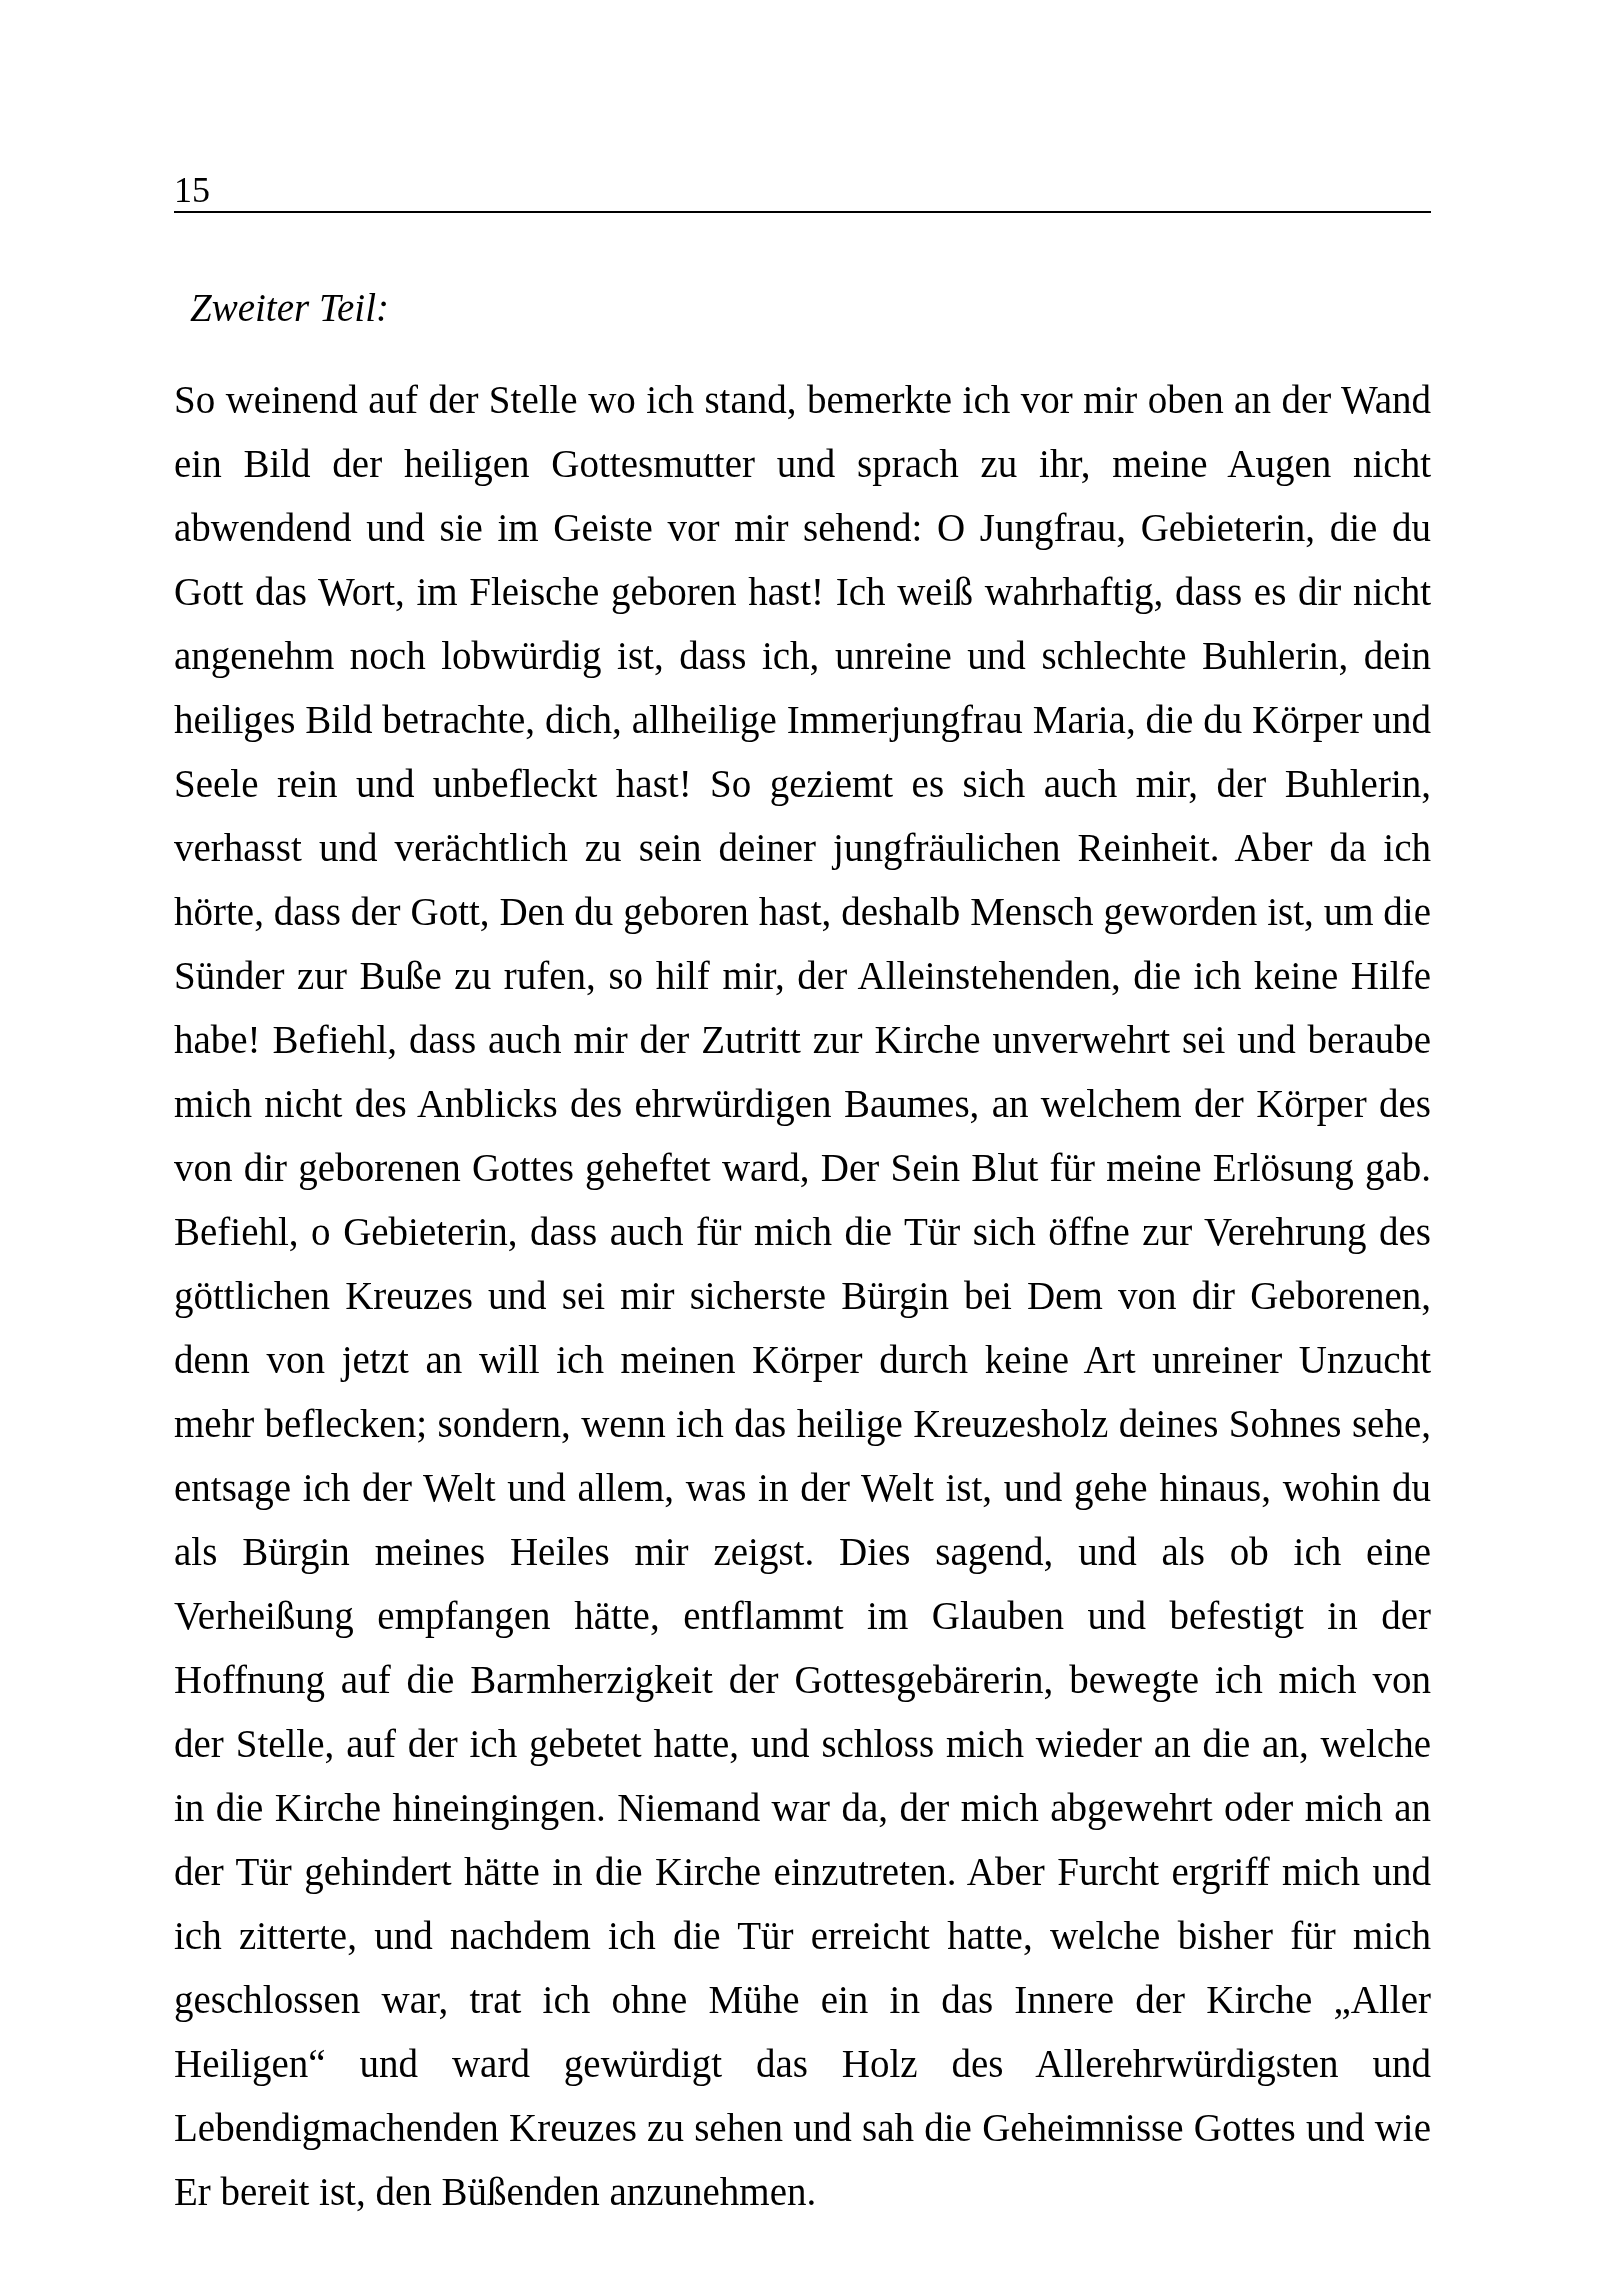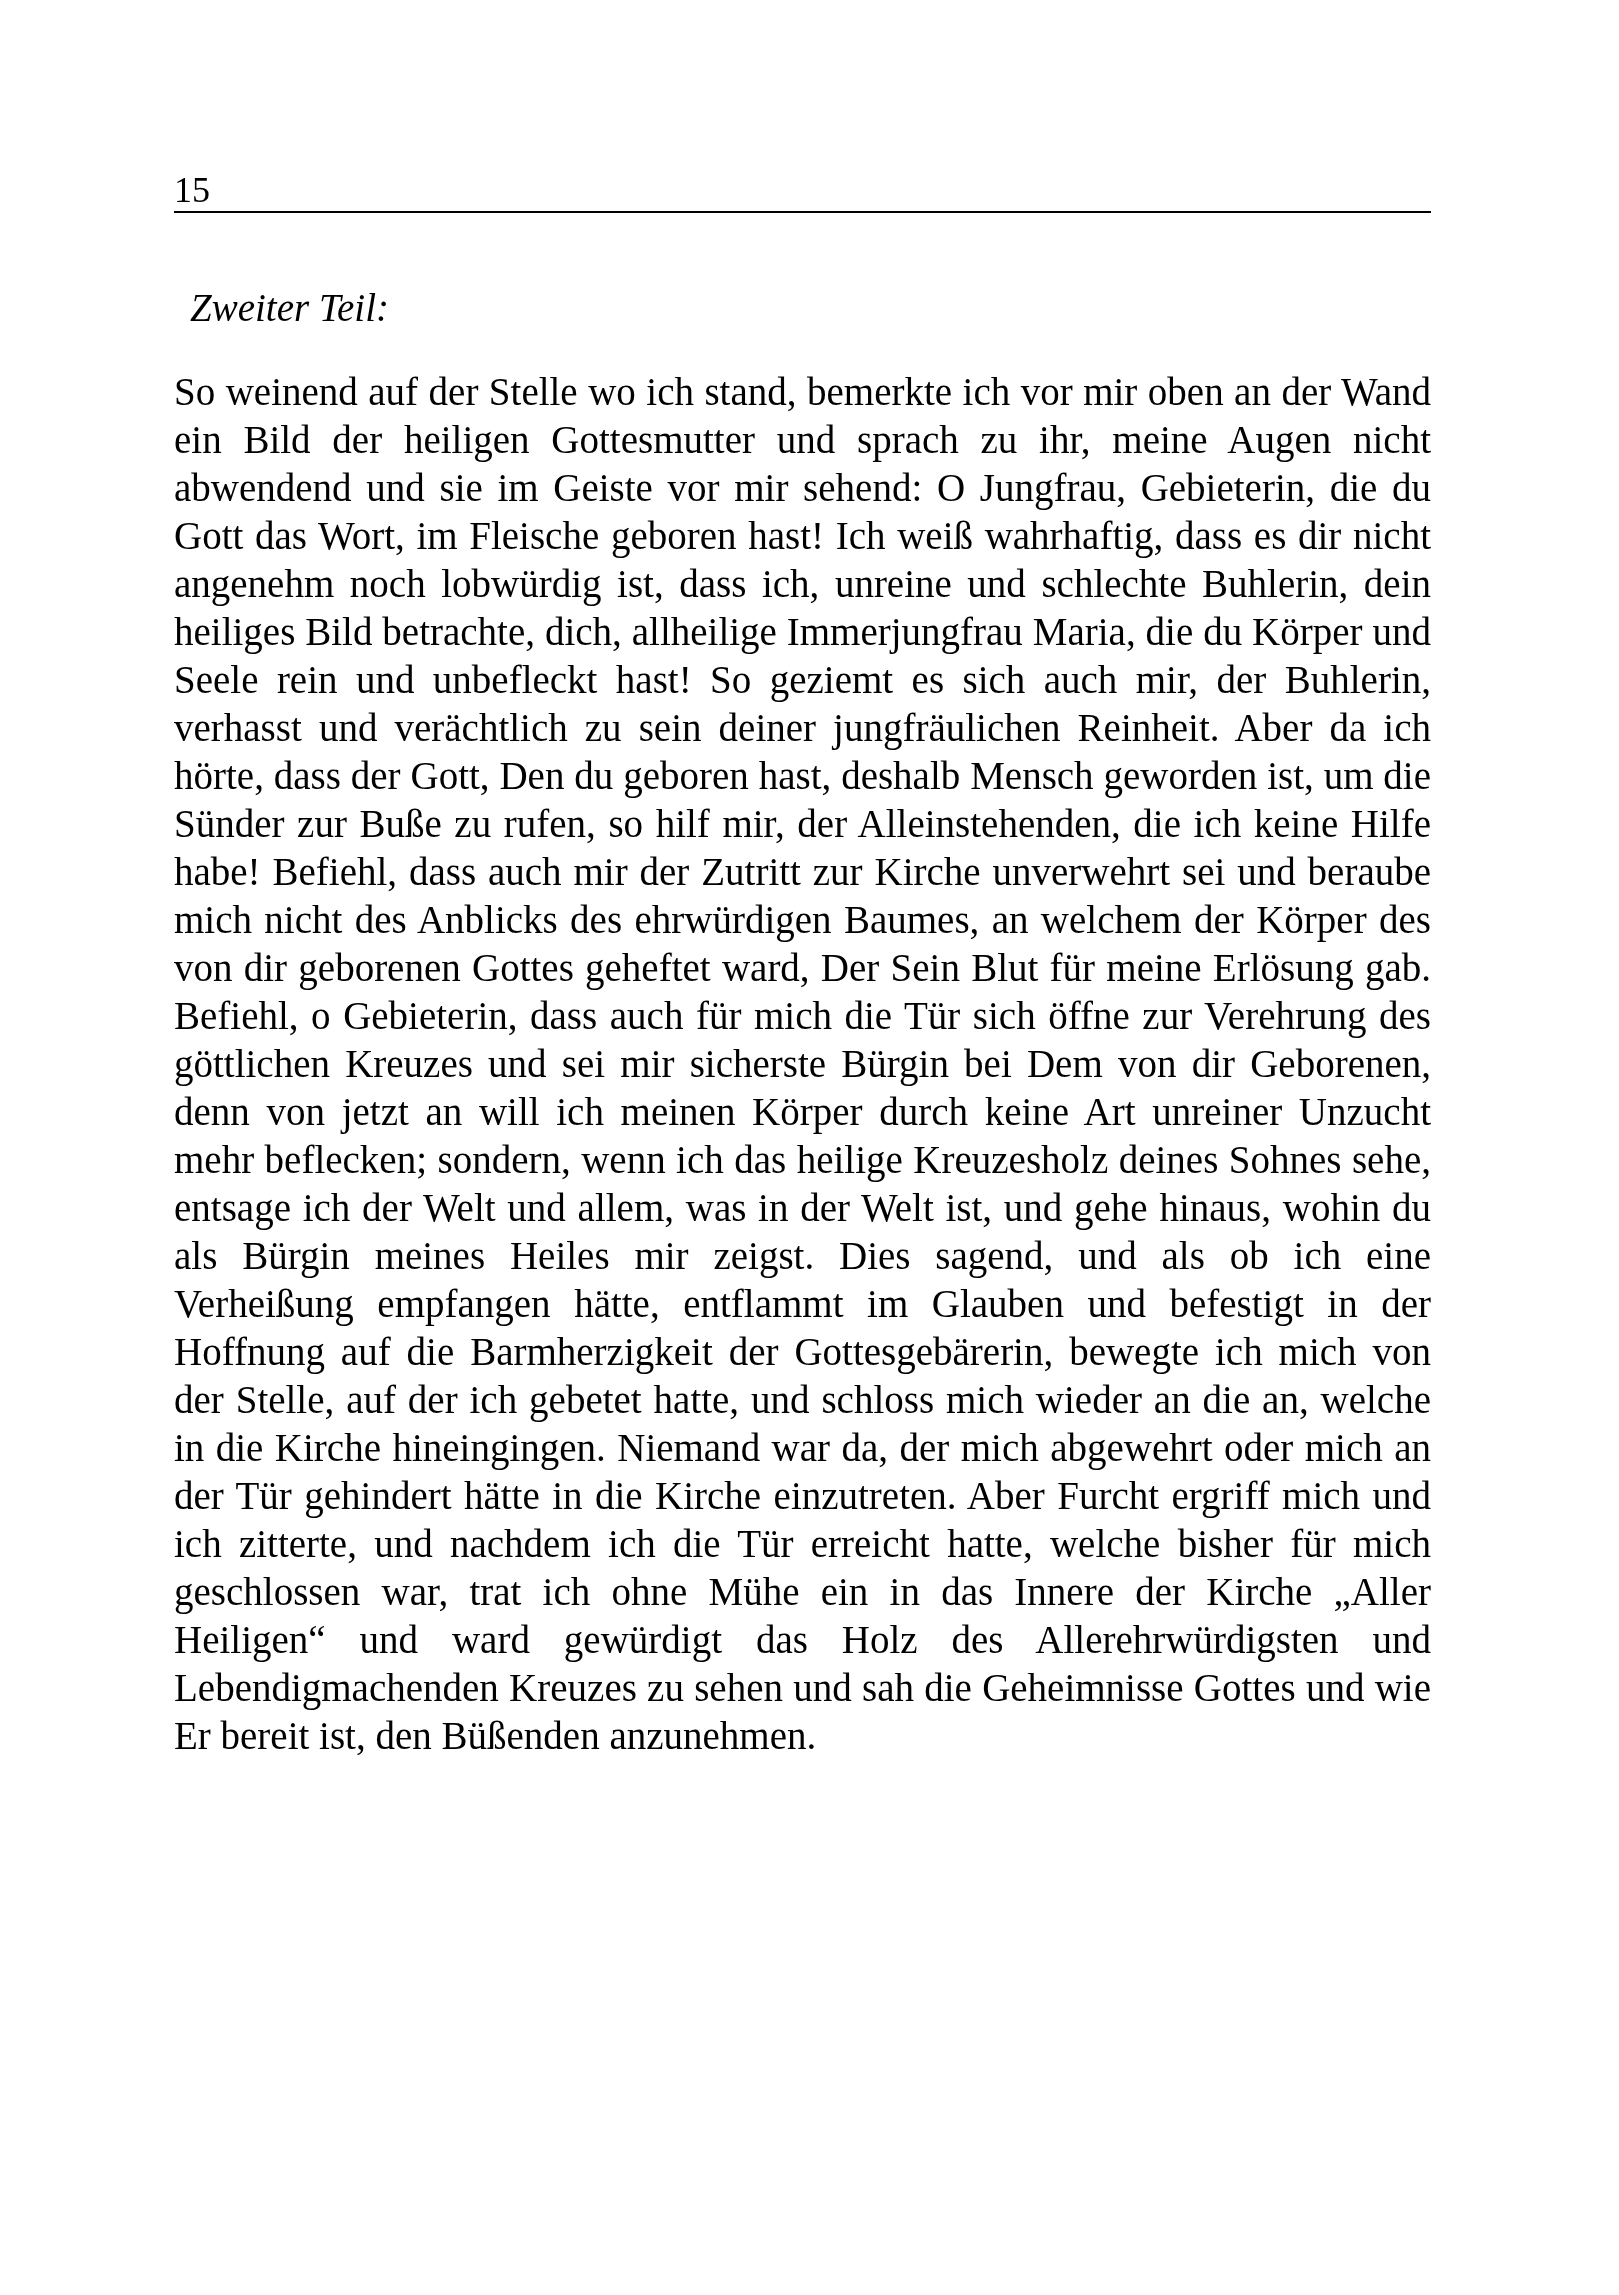--- a/index.html
+++ b/index.html
@@ -43,21 +43,21 @@
       font-style: italic;
       margin: 16px;
       font-weight: normal;
     }
     .body-text {
       position: absolute;
       left: 174px;
       top: 368px;
       width: 1257px;
       font-size: 39px;
-      line-height: 48px;
+      line-height: 64px;
     }
     .body-text p {
       margin: 0;
       text-align: justify;
       text-align-last: left;
       hyphens: none;
     }
   </style>
 </head>
 <body>

